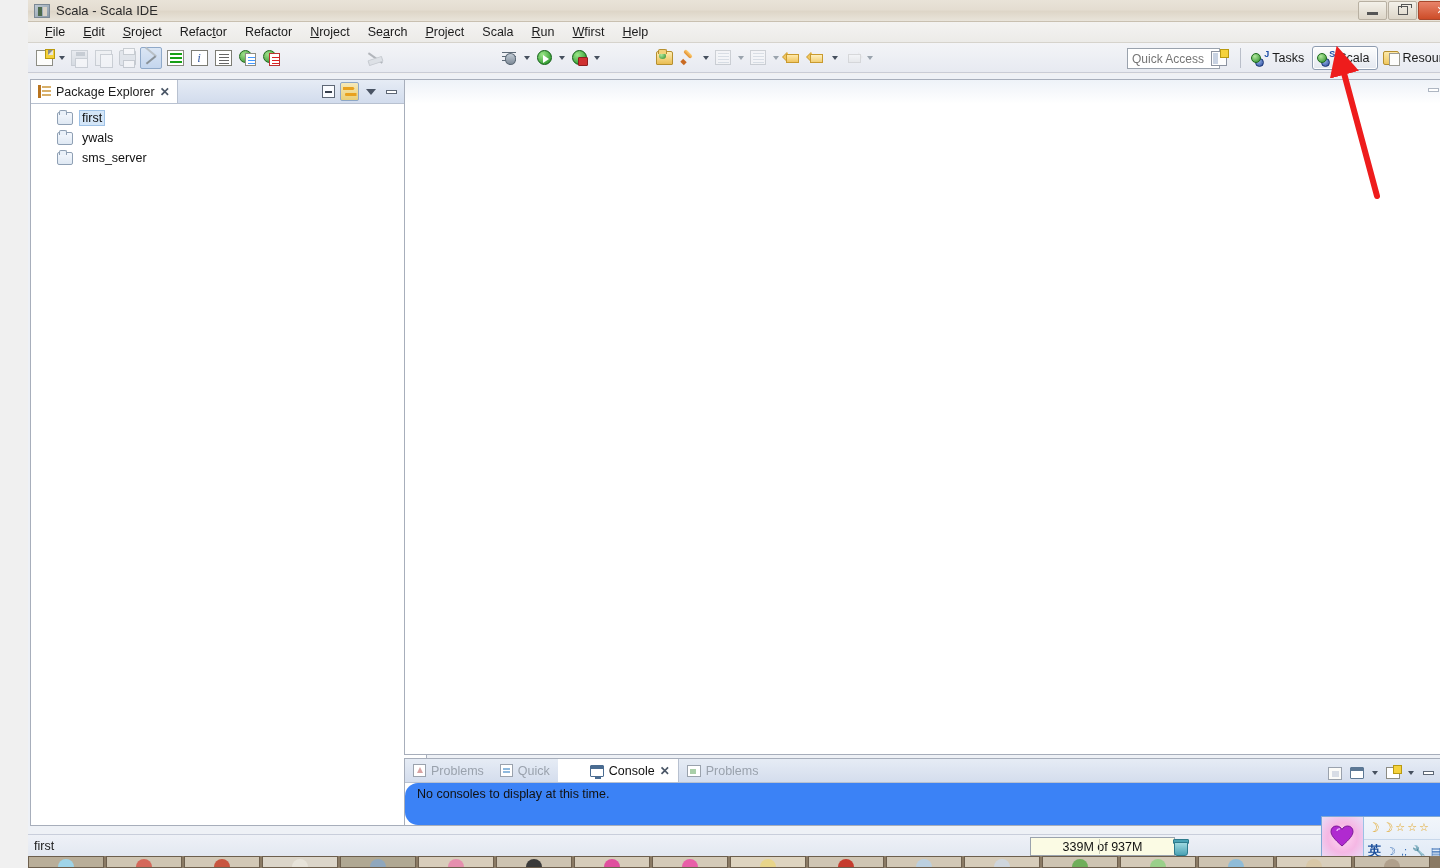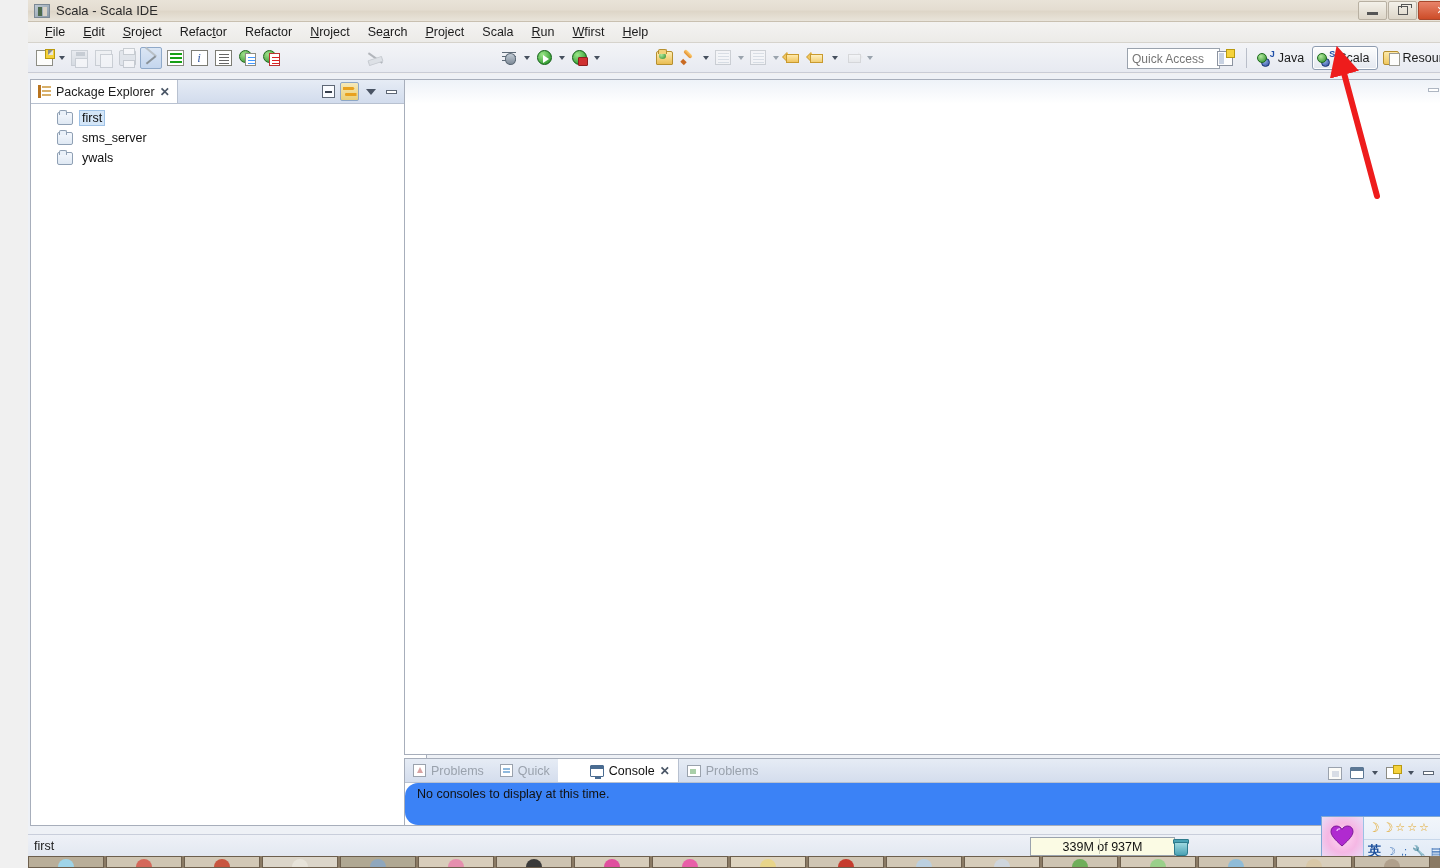--- a/index.html
+++ b/index.html
@@ -497,21 +497,21 @@
 
   <div class="persp-bar">
     <div class="persp-open">
       <span class="ic-perspopen"></span>
     </div>
     <div class="persp-sep"></div>
     <div class="persp-btn">
       <span class="ic-persp-java">
           <span class="persp-sup">J</span>
         </span>
-      <span>Java</span>
+      <span>Tasks</span>
     </div>
     <div class="persp-btn active">
       <span class="ic-persp-scala">
           <span class="persp-sup">S</span>
         </span>
       <span>Scala</span>
     </div>
     <div class="persp-btn">
       <span class="ic-persp-res"></span>
       <span>Resource</span>
@@ -545,25 +545,25 @@
             </div>
         </div>
       </div>
       <div class="tree">
         <div class="tree-row selected">
           <span class="ic-proj"></span>
           <span class="lbl">first</span>
         </div>
         <div class="tree-row">
           <span class="ic-proj"></span>
-          <span class="lbl">sms_server</span>
+          <span class="lbl">ywals</span>
         </div>
         <div class="tree-row">
           <span class="ic-proj"></span>
-          <span class="lbl">ywals</span>
+          <span class="lbl">sms_server</span>
         </div>
       </div>
     </div>
 
     <div class="editor-area">
       <div class="editor-topbar">
         <div class="editor-tools">
           <span class="ic-min dim"></span>
           <span class="ic-max dim"></span>
         </div>

